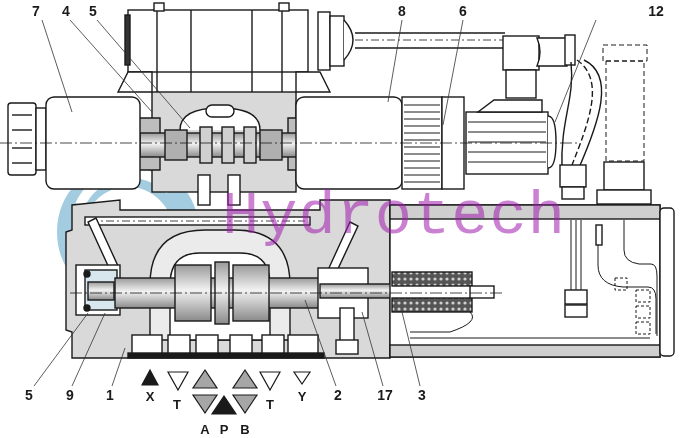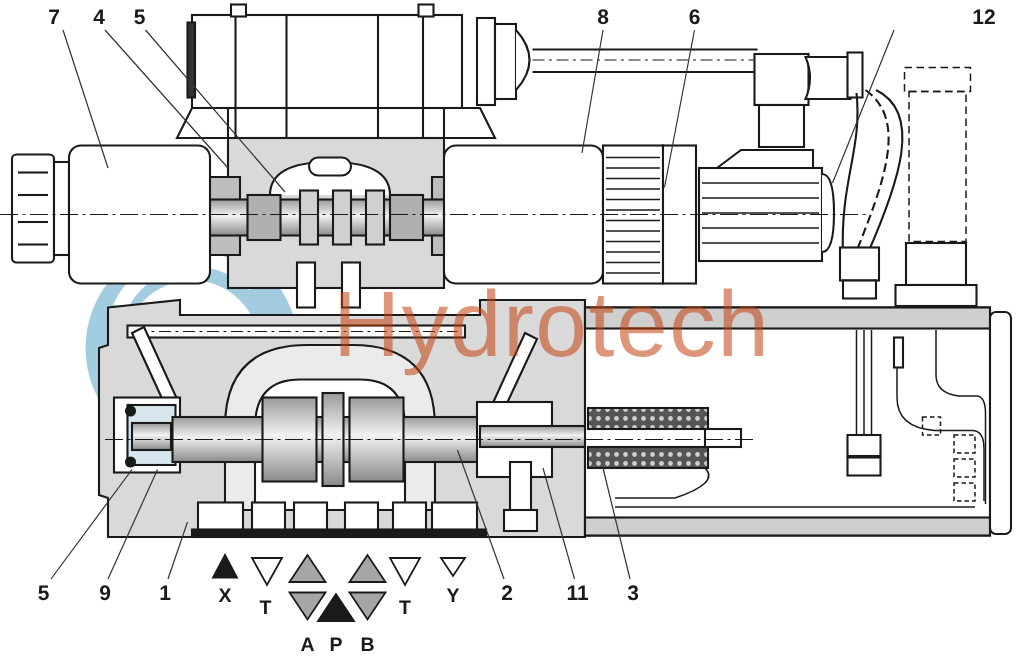--- a/index.html
+++ b/index.html
@@ -1,20 +1,20 @@
 <!DOCTYPE html>
 <html><head>
 <meta charset="utf-8">
 <style>
   html, body { margin: 0; padding: 0; background: #ffffff; }
   body { width: 683px; height: 438px; overflow: hidden; position: relative; font-family: "Liberation Sans", sans-serif; }
   #canvas { position: absolute; left: 0; top: 0; width: 683px; height: 438px; }
   .callout { position: absolute; font-family: "Liberation Sans", sans-serif; font-weight: bold; font-size: 14px; color: #1a1a1a; line-height: 1; transform: translateX(-50%); white-space: nowrap; }
   .port-label { position: absolute; font-family: "Liberation Sans", sans-serif; font-weight: bold; font-size: 13px; color: #1a1a1a; line-height: 1; transform: translateX(-50%); }
-  .watermark { position: absolute; left: 222px; top: 186px; font-family: Liberation Sans, sans-serif; font-size: 62px; color: #c2410c; opacity: 0.55; letter-spacing: 1px; line-height: 1; white-space: nowrap; pointer-events: none; }
+  .watermark { position: absolute; left: 222px; top: 186px; font-family: Liberation Mono, monospace; font-size: 62px; color: #a21caf; opacity: 0.55; letter-spacing: 1px; line-height: 1; white-space: nowrap; pointer-events: none; }
 </style>
 </head>
 <body>
 
 <svg id="canvas" viewBox="0 0 683 438" xmlns="http://www.w3.org/2000/svg">
   <defs>
     <linearGradient id="shaft" x1="0" y1="0" x2="0" y2="1">
       <stop offset="0" stop-color="#9a9a9a"></stop>
       <stop offset="0.45" stop-color="#f2f2f2"></stop>
       <stop offset="1" stop-color="#8a8a8a"></stop>
@@ -239,21 +239,21 @@
 <div class="callout" style="left:36px; top:4px;">7</div>
 <div class="callout" style="left:66px; top:4px;">4</div>
 <div class="callout" style="left:93px; top:4px;">5</div>
 <div class="callout" style="left:402px; top:4px;">8</div>
 <div class="callout" style="left:463px; top:4px;">6</div>
 <div class="callout" style="left:611px; top:4px;margin-left:45px;">12</div>
 <div class="callout" style="left:29px; top:388px;">5</div>
 <div class="callout" style="left:70px; top:388px;">9</div>
 <div class="callout" style="left:110px; top:388px;">1</div>
 <div class="callout" style="left:338px; top:388px;">2</div>
-<div class="callout" style="left:385px; top:388px;">11</div>
+<div class="callout" style="left:385px; top:388px;">17</div>
 <div class="callout" style="left:422px; top:388px;">3</div>
 
 <div class="port-label" style="left:150px; top:390px;">X</div>
 <div class="port-label" style="left:177px; top:398px;">T</div>
 <div class="port-label" style="left:205px; top:423px;">A</div>
 <div class="port-label" style="left:224px; top:423px;">P</div>
 <div class="port-label" style="left:245px; top:423px;">B</div>
 <div class="port-label" style="left:270px; top:398px;">T</div>
 <div class="port-label" style="left:302px; top:390px;">Y</div>
 

